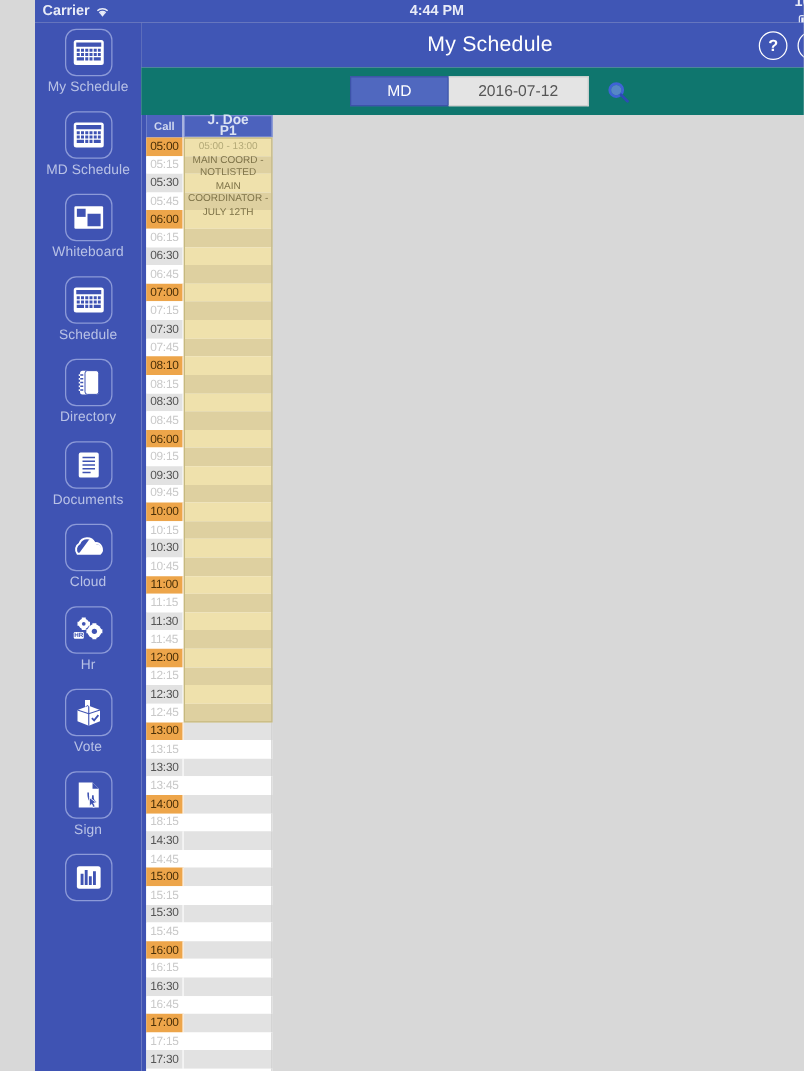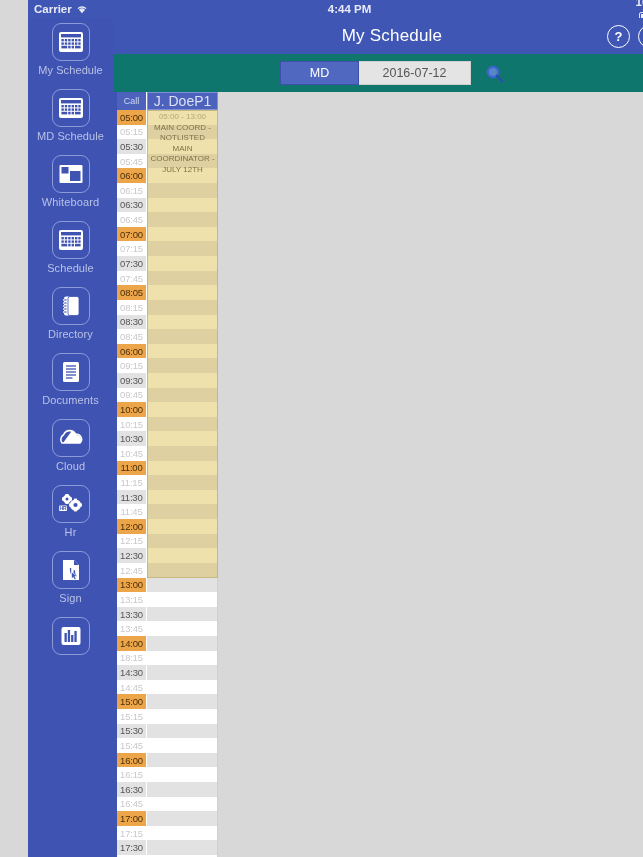--- a/index.html
+++ b/index.html
@@ -89,30 +89,30 @@
 
   
   .content {
     position:absolute; top:92px; left:85px; width:558px; height:765px;
     background:#d8d8d8;
   }
   .grid-wrap {
     position:absolute; top:0; left:0; width:105px; height:765px;
     background:#fff; border-left:4px solid #3f53b3;
   }
-  .grid-head { display:flex; height:18px; }
+  .grid-head { display:flex; height:18px;font-weight:bold; }
   .gh-call {
     width:30px; background:#4c62bd; color:#cfd7ef; font-size:9px;
     display:flex; align-items:center; justify-content:center;
     border-right:1px solid #fff;
   }
   .gh-doc {
-    width:71px; background:#4c62bd; color:#dbe2f3; font-size:14px;
+    width:71px; background:#4c62bd; color:#dbe2f3; font-size:11px;
     line-height:9px; text-align:center;
-    display:flex; align-items:center; justify-content:center;
+    display:flex; flex-direction:column; align-items:center; justify-content:center;
     border:1px solid #7e8fd3;
   }
   .rows { position:relative; }
   .row { display:flex; height:14.62px; }
   .cell-time {
     width:30px; font-size:9.5px; color:#555;
     display:flex; align-items:center; justify-content:center;
     border-right:1px solid #fff; letter-spacing:-.2px;
   }
   .cell-time.hour { background:#eda54a; color:#4a3008; }
@@ -319,20 +319,32 @@
           </g>
           <circle cx="10" cy="7" r="1.5" fill="#3f53b3"></circle>
           <circle cx="18.5" cy="13" r="2.1" fill="#3f53b3"></circle>
           <rect x="2" y="13.5" width="8" height="5.5" rx="1" fill="#fff"></rect>
           <text x="6" y="17.9" font-size="5" font-family="Liberation Sans, sans-serif" fill="#3f53b3" text-anchor="middle" font-weight="bold">HR</text>
         </svg>
       </span>
       <span class="side-lbl">Hr</span>
     </div>
 
+    <div class="side-item">
+      <span class="side-ico">
+        <svg width="26" height="24" viewBox="0 0 26 24">
+          <path d="M4 10 L13 6.5 L22 10 L22 19 L13 22.5 L4 19 Z" fill="#fff"></path>
+          <path d="M13 6.5 L13 22.5" stroke="#3f53b3" stroke-width="0.9"></path>
+          <path d="M4 10 L13 13 L22 10" stroke="#3f53b3" stroke-width="0.9" fill="none"></path>
+          <path d="M15.5 16.5 l1.8 1.8 l3.4 -4.2" stroke="#3f53b3" stroke-width="1.4" fill="none"></path>
+          <path d="M10 2 l4 0 l0 5.5 l-2 -1.6 l-2 1.6 Z" fill="#fff"></path>
+        </svg>
+      </span>
+      <span class="side-lbl">Vote</span>
+    </div>
 
     <div class="side-item">
       <span class="side-ico">
         <svg width="24" height="24" viewBox="0 0 24 24">
           <path d="M4 2 h11 l5 5 v15 h-16 Z" fill="#fff"></path>
           <path d="M15 2 v5 h5" fill="#3f53b3"></path>
           <path d="M11.5 10 c0 4 0.5 6.5 2 6.5 c1.5 0 1.8 -2.6 1.8 -4.3
                    c0 3.5 1.2 5.4 2.6 5.4" stroke="#3f53b3" stroke-width="1.3" fill="none"></path>
           <path d="M12.5 14 l0 7 l1.8 -1.7 l1.3 2.7 l1.6 -0.9 l-1.3 -2.6 l2.4 -0.3 Z" fill="#3f53b3" stroke="#fff" stroke-width="0.7"></path>
         </svg>
@@ -435,21 +447,21 @@
           </div>
           <div class="row">
             <div class="cell-time half">07:30</div>
             <div class="cell-slot y-light"></div>
           </div>
           <div class="row">
             <div class="cell-time quarter">07:45</div>
             <div class="cell-slot y-dark"></div>
           </div>
           <div class="row">
-            <div class="cell-time hour">08:05</div>
+            <div class="cell-time hour">08:10</div>
             <div class="cell-slot y-light"></div>
           </div>
           <div class="row">
             <div class="cell-time quarter">08:15</div>
             <div class="cell-slot y-dark"></div>
           </div>
           <div class="row">
             <div class="cell-time half">08:30</div>
             <div class="cell-slot y-light"></div>
           </div>

